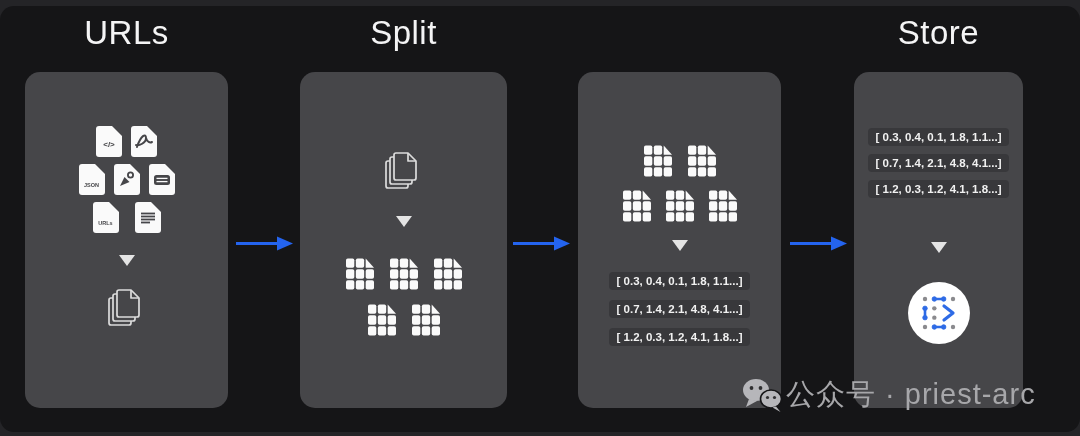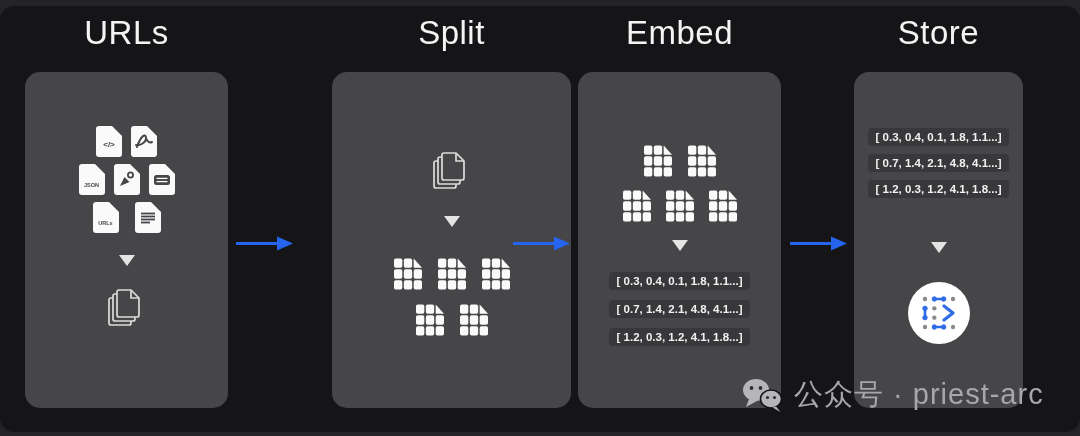--- a/index.html
+++ b/index.html
@@ -40,21 +40,21 @@
   .chip{
     background:#38383b;color:#f1f1f1;font-size:11.5px;font-weight:700;
     padding:3px 8px;border-radius:4px;white-space:nowrap;letter-spacing:0;text-align:center;
   }
   .logo-circle{
     width:62px;height:62px;border-radius:50%;background:#ffffff;
     display:flex;align-items:center;justify-content:center;
   }
   #watermark{
     position:absolute;left:742px;top:371px;height:48px;z-index:5;
-    display:flex;align-items:center;gap:10px;text-align:center;
+    display:flex;align-items:center;gap:2px;text-align:center;
   }
   #watermark .wm-text{
     color:#a7a7aa;font-size:29px;font-weight:400;letter-spacing:1px;
     white-space:nowrap;
   }
   .svg-defs{position:absolute;width:0;height:0;}
 </style>
 </head>
 <body>
 
@@ -137,21 +137,21 @@
       <svg class="stack" style="margin-top:17px;" viewBox="0 0 46 46">
           <use href="#stackg"></use>
         </svg>
     </div>
   </section>
 
   <svg class="flow-arrow" style="left:236px;" viewBox="0 0 57 15">
       <use href="#arrowg"></use>
     </svg>
 
-  <section class="stage" style="left:300px;width:239px;margin-left:32px;">
+  <section class="stage" style="left:300px;width:207px;">
     <h2 class="stage-title">Split</h2>
     <div class="panel">
       <svg class="stack" style="margin-top:74px;" viewBox="0 0 46 46">
           <use href="#stackg"></use>
         </svg>
       <div class="tri" style="margin-top:24px;"></div>
       <div class="chunk-row" style="margin-top:31px;">
         <svg class="chunk" viewBox="0 0 29 32">
             <use href="#chunkg"></use>
           </svg>
@@ -171,21 +171,20 @@
           </svg>
       </div>
     </div>
   </section>
 
   <svg class="flow-arrow" style="left:513px;" viewBox="0 0 57 15">
       <use href="#arrowg"></use>
     </svg>
 
   <section class="stage" style="left:578px;width:203px;">
-    <h2 class="stage-title">Embed</h2>
     <div class="panel">
       <div class="chunk-row" style="margin-top:73px;">
         <svg class="chunk" viewBox="0 0 29 32">
             <use href="#chunkg"></use>
           </svg>
         <svg class="chunk" viewBox="0 0 29 32">
             <use href="#chunkg"></use>
           </svg>
       </div>
       <div class="chunk-row" style="margin-top:13px;gap:15px;">

